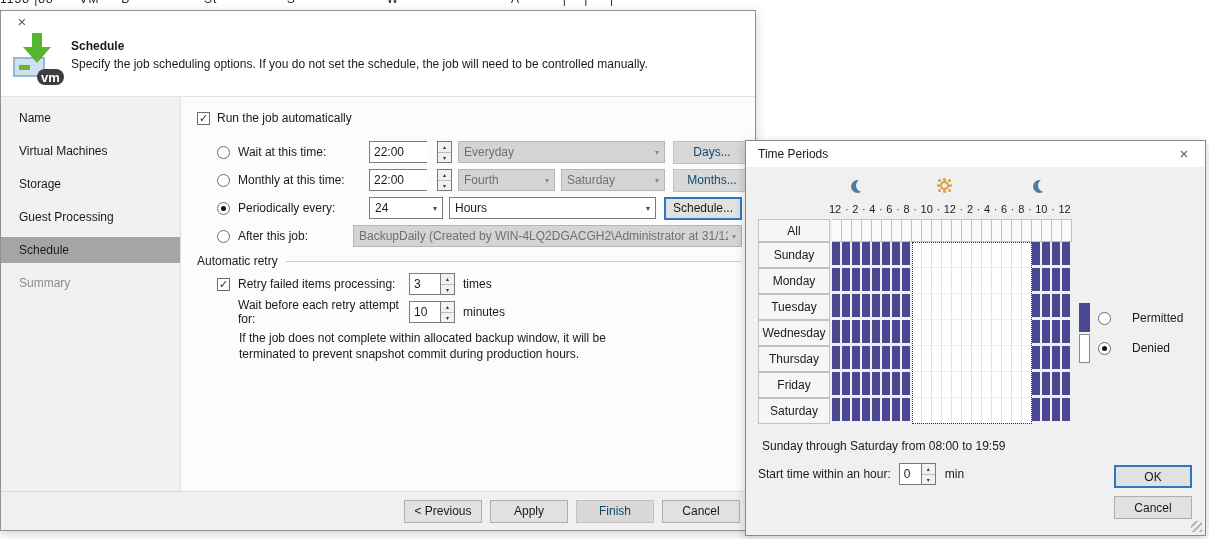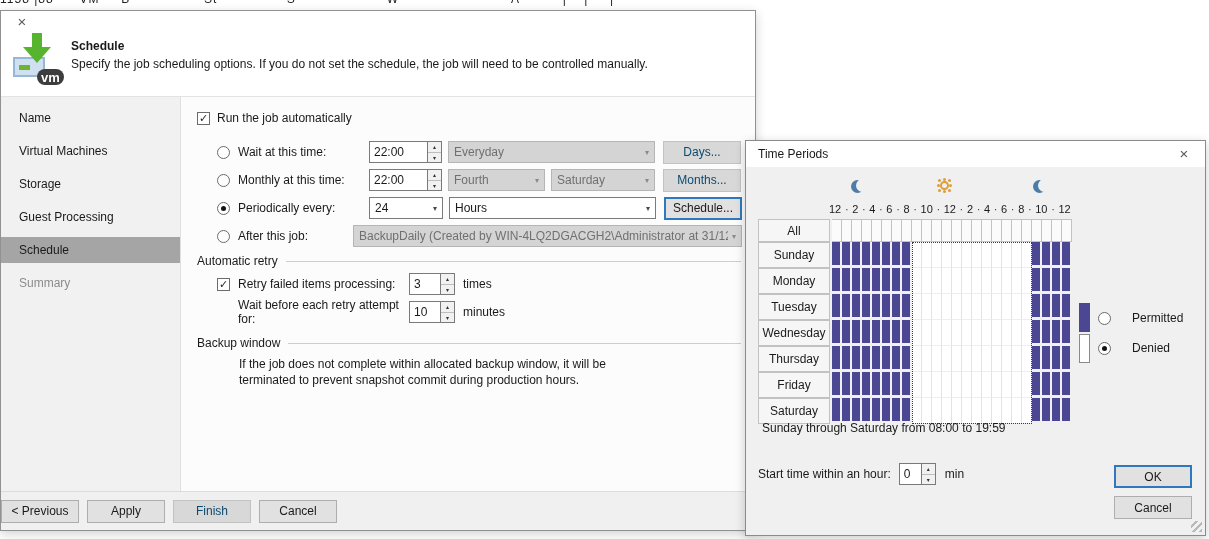--- a/index.html
+++ b/index.html
@@ -53,37 +53,37 @@
   .sidebar { width:180px; background:#f1f1f1; border-right:1px solid #e0e0e0; padding-top:8px; }
   .side-item { height:26px; margin-bottom:7px; display:flex; align-items:center; padding-left:18px; }
   .side-item.sel { background:#a5a5a5; }
   .side-item.dim { color:#8c8c8c; }
   .content { flex:1; background:#fcfcfc; position:relative; padding-top:12px; }
   .run-row { display:flex; align-items:center; gap:7px; padding-left:16px; height:18px; }
   .opt-row { display:flex; align-items:center; height:28px; padding-left:36px; }
   .opt-row .radio { margin-right:8px; }
   .opt-row .olabel { width:131px; flex:none; }
   .opt-row .olabel.short { width:115px; }
-  .g6 { margin-right:6px; } .g8 { margin-right:8px; }
+  .g6 { margin-right:6px;gap:10px; } .g8 { margin-right:8px; }
   .w58 { width:58px; } .w74 { width:74px; } .w97 { width:97px; } .w104 { width:104px; }
   .w207 { width:207px; } .w389 { width:389px; }
   .group-head { display:flex; align-items:center; height:18px; padding-left:16px; margin-right:14px; }
   .group-head .gline { flex:1; height:1px; background:#cdcdcd; margin-left:8px; }
   .ar1 { display:flex; align-items:center; height:28px; padding-left:36px; }
   .ar1 .cb { margin-right:8px; }
   .ar1 .rlabel { width:171px; flex:none; }
   .ar2 { display:flex; align-items:center; height:28px; padding-left:57px; }
   .ar2 .rlabel { width:171px; flex:none; }
   .sfx { margin-left:8px; }
   .bw-row { display:flex; align-items:center; height:24px; padding-left:36px; margin-top:2px; position:relative; }
   .bw-row .cb { margin-right:8px; }
   .bw-row .btn { position:absolute; left:483px; top:-2px; }
   .bw-note { margin:4px 0 0 58px; width:424px; line-height:16px; }
   .bfooter { height:39px; border-top:1px solid #dcdcdc; background:#f0f0f0; display:flex;
-    align-items:center; gap:8px; padding-right:15px; }
+    justify-content:flex-end; align-items:center; gap:8px; padding-right:15px; }
 
   
   .tdialog { position:absolute; left:745px; top:140px; width:461px; height:396px; background:#f0f0f0;
     border:1px solid #8a8a8a; z-index:10; box-shadow:0 3px 10px rgba(0,0,0,.2); }
   .tdialog .titlebar { height:26px; }
   .moon { position:absolute; width:13px; height:13px; border-radius:50%;
     box-shadow:inset 5px -1px 0 0 #4d7ca6; }
   .sun { position:absolute; width:9px; height:9px; border:2px solid #dd9f3d; border-radius:50%;
     box-shadow:0 -6px 0 -3px #dd9f3d,0 6px 0 -3px #dd9f3d,-6px 0 0 -3px #dd9f3d,6px 0 0 -3px #dd9f3d,
     5px 5px 0 -3px #dd9f3d,-5px 5px 0 -3px #dd9f3d,5px -5px 0 -3px #dd9f3d,-5px -5px 0 -3px #dd9f3d; }
@@ -99,21 +99,21 @@
   .cell.perm { background:var(--perm,#4b4792); border-right:2px solid #f0f0f0; border-bottom:3px solid #f0f0f0; }
   .cell.den { background:#fff; border-right:1px solid #e3e3e3; border-bottom:1px solid #ededed; }
   .cell.allc { background:#fbfbfb; border-right:1px solid #c2c2c2; border-top:1px solid #c2c2c2;
     border-bottom:1px solid #c2c2c2; }
   .marquee { position:absolute; left:154px; top:23px; width:120px; height:182px;
     border:1px dotted #3a3a3a; pointer-events:none; }
   .sw { position:absolute; width:11px; height:29px; }
   .sw.blue { background:var(--perm,#4b4792); }
   .sw.white { background:#fff; border:1px solid #8a8a8a; }
   .leg-row { position:absolute; display:flex; align-items:center; gap:21px; }
-  .tsummary { position:absolute; left:16px; top:280px; }
+  .tsummary { position:absolute; left:16px; top:298px; }
   .start-row { position:absolute; left:12px; top:322px; display:flex; align-items:center; }
   .tok { position:absolute; left:368px; top:324px; }
   .tcancel { position:absolute; left:368px; top:355px; }
   .grip { position:absolute; right:3px; bottom:3px; width:11px; height:11px;
     background:repeating-linear-gradient(135deg,transparent 0 3px,#b8b8b8 3px 5px); }
 </style>
 </head>
 <body>
 
 <div class="bgstrip"><span>1158 |88      VM     B                 St                S                     W                          A          |    |     |</span></div>
@@ -239,24 +239,20 @@
         <span class="spin">
           <span class="val" style="width:31px;">10</span>
           <span class="arrs">
               <div>▴</div>
               <div>▾</div>
             </span>
         </span>
         <span class="sfx">minutes</span>
       </div>
 
-      <div class="group-head" style="margin-top:8px;">
-        <span>Backup window</span>
-        <span class="gline"></span>
-      </div>
       <div class="bw-note">If the job does not complete within allocated backup window, it will be terminated to prevent snapshot commit during production hours.</div>
     </div>
   </div>
   <div class="bfooter">
     <span class="btn">&lt; Previous</span>
     <span class="btn">Apply</span>
     <span class="btn dis">Finish</span>
     <span class="btn">Cancel</span>
   </div>
 </div>

